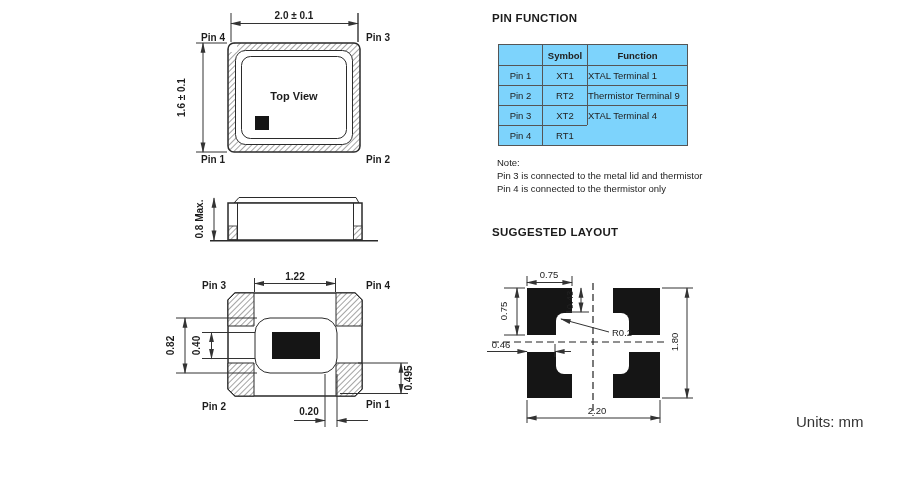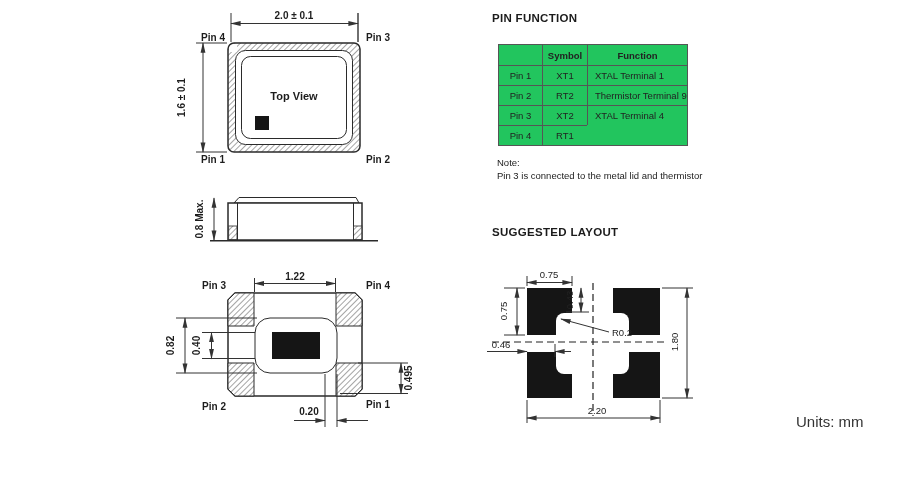--- a/index.html
+++ b/index.html
@@ -5,27 +5,27 @@
   html,body{margin:0;padding:0;background:#fff;}
   #page{position:relative;width:899px;height:480px;background:#ffffff;overflow:hidden;
         font-family:"Liberation Sans", sans-serif;color:#1d1d1d;}
   #draw{position:absolute;left:0;top:0;}
   svg text{font-family:"Liberation Sans", sans-serif;fill:#1d1d1d;}
   .dim{font-size:10px;font-weight:bold;}
   .lay{font-size:9.5px;font-weight:normal;fill:#222;}
   .pin{font-size:10px;font-weight:bold;}
   .tv{font-size:11px;font-weight:bold;}
   .hdg{position:absolute;font-size:11.5px;font-weight:bold;letter-spacing:.3px;color:#1b1b1b;}
-  .pf-table{position:absolute;left:498px;top:44px;border:1.5px solid #555;background:#22c55e;
+  .pf-table{position:absolute;left:498px;top:44px;border:1.5px solid #555;background:#7dd3fc;
             display:grid;grid-template-columns:43px 45px 100px;grid-auto-rows:20px;}
   .pf-table .c{border-left:1px solid #555;border-top:1px solid #555;display:flex;align-items:center;
                justify-content:center;font-size:9.5px;color:#222;white-space:nowrap;overflow:hidden;}
   .pf-table .c.col0{border-left:none;}
   .pf-table .c.row0{border-top:none;font-weight:bold;}
-  .pf-table .c.fn{justify-content:flex-start;padding-left:7px;text-align:center;}
+  .pf-table .c.fn{justify-content:flex-start;padding-left:0;text-align:center;}
   .note{position:absolute;left:497px;top:156px;font-size:9.5px;color:#222;line-height:13px;}
   .units{position:absolute;left:796px;top:413px;font-size:15px;color:#333;}
 </style>
 </head>
 <body>
 
 <div id="page">
 
   <svg id="draw" width="899" height="480" viewBox="0 0 899 480">
     <defs>
@@ -188,19 +188,20 @@
     <div class="c">XT2</div>
     <div class="c fn">XTAL Terminal 4</div>
 
     <div class="c col0">Pin 4</div>
     <div class="c">RT1</div>
   </div>
 
   <div class="note">
     <div>Note:</div>
     <div>Pin 3 is connected to the metal lid and thermistor</div>
+    <div>Pin 4 is connected to the thermistor only</div>
   </div>
 
   <div class="hdg" style="left:492px;top:226px;">SUGGESTED LAYOUT</div>
 
   <div class="units">Units: mm</div>
 
 </div>
 
 </body></html>

